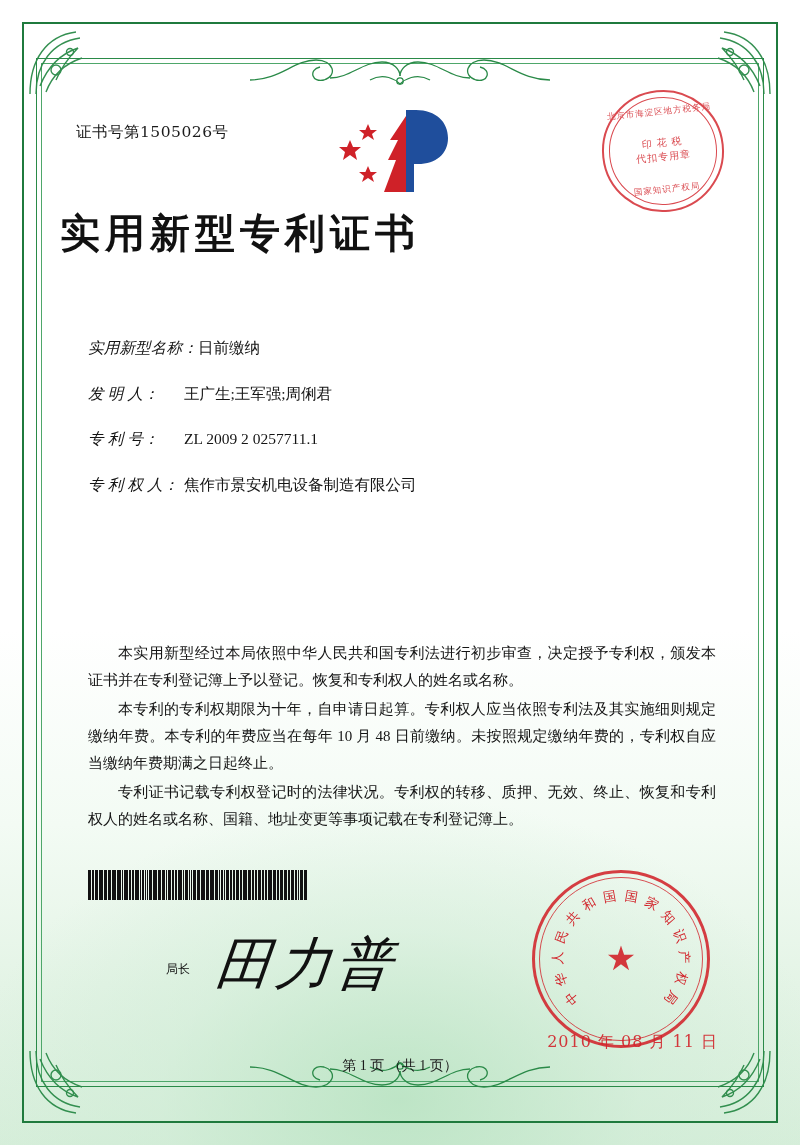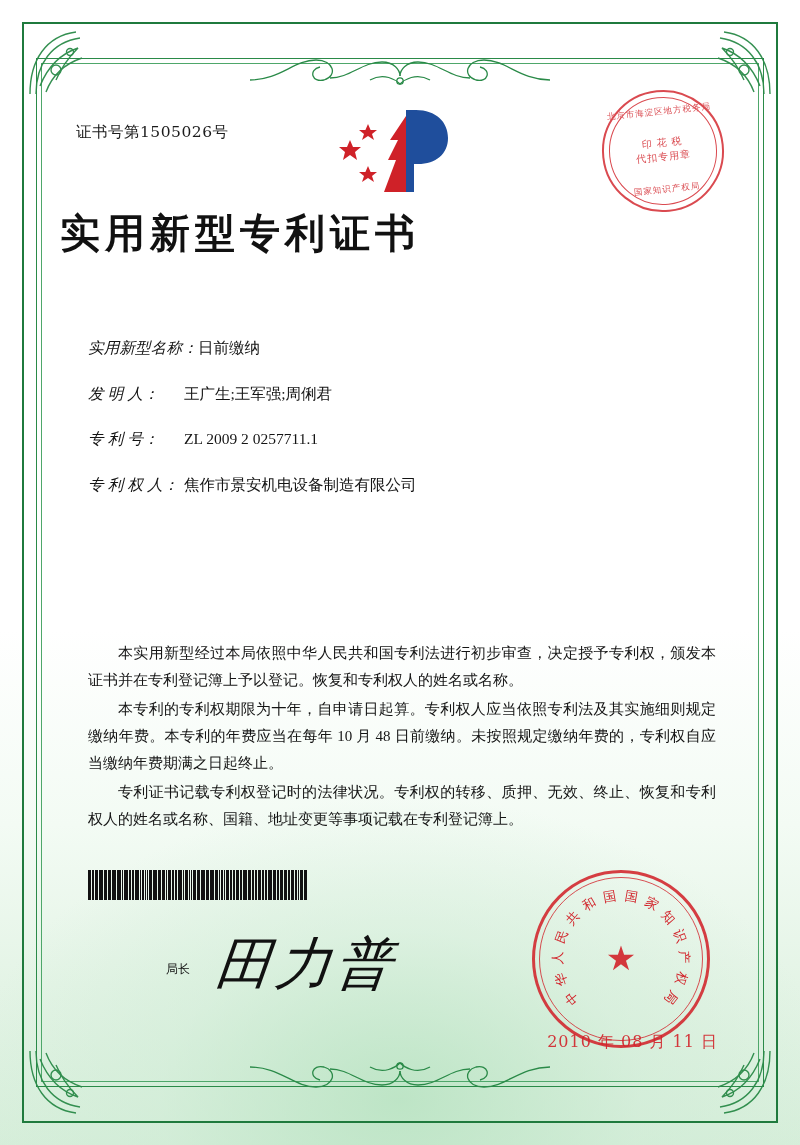--- a/index.html
+++ b/index.html
@@ -446,14 +446,15 @@
             <div style="position: absolute; left: -7px; top: -72px; font-size: 13px; color: rgb(210, 35, 42); font-family: &quot;Liberation Sans&quot;, sans-serif;">权</div>
           </div>
           <div style="position: absolute; left: 50%; top: 50%; width: 0px; height: 0px; transform: rotate(128deg);">
             <div style="position: absolute; left: -7px; top: -72px; font-size: 13px; color: rgb(210, 35, 42); font-family: &quot;Liberation Sans&quot;, sans-serif;">局</div>
           </div>
         </div>
       <div class="star">★</div>
     </div>
     <div class="seal-date">2010 年 08 月 11 日</div>
 
+    <div class="page-foot">第 1 页 （共 1 页）</div>
   </div>
 </div>
 
 </body></html>

